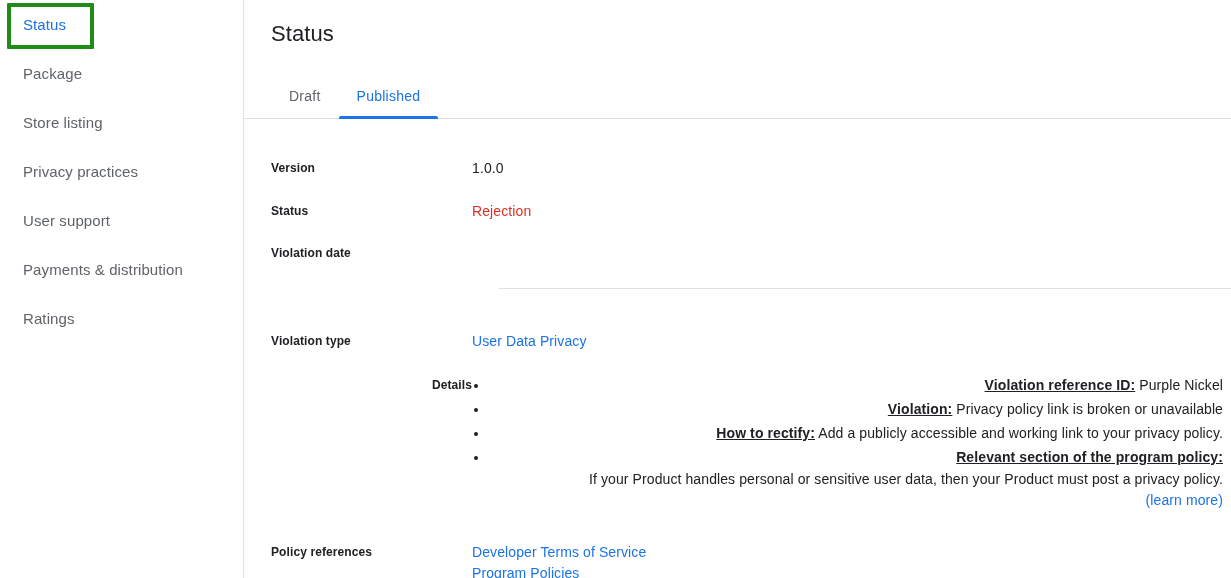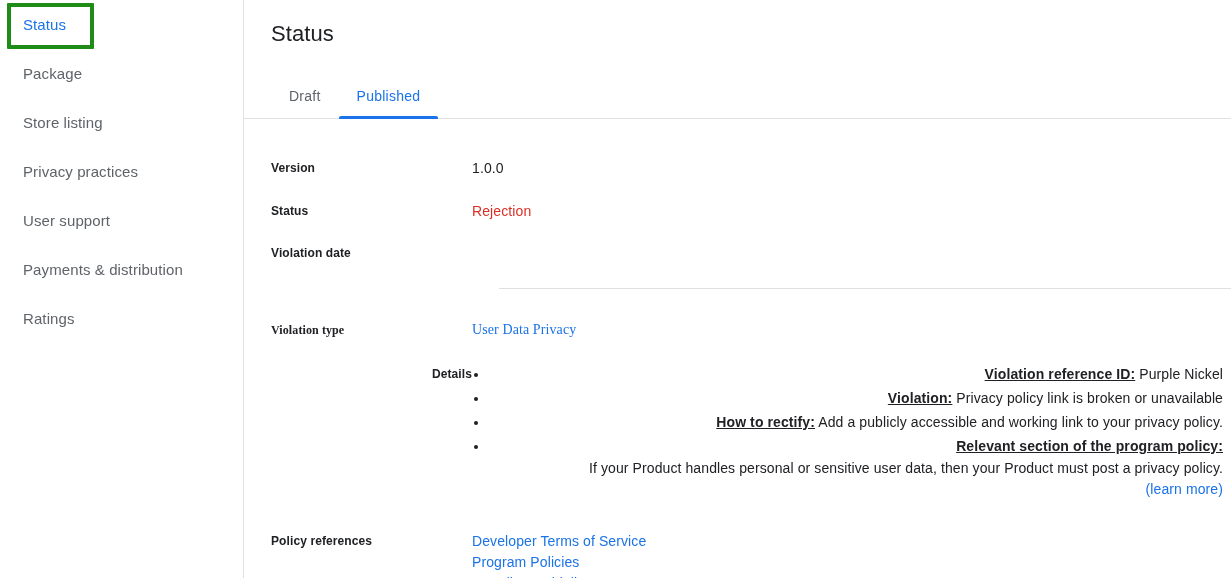--- a/index.html
+++ b/index.html
@@ -142,21 +142,21 @@
     font-size: 14px;
     color: #202124;
     line-height: 20px;
     letter-spacing: 0.1px;
     flex: 1;
     padding-right: 8px;
   }
   .row-version { margin-top: 39px; }
   .row-status  { margin-top: 23px; }
   .row-date    { margin-top: 22px; gap: 24px; }
-  .row-vtype   { margin-top: 31px; font-family: Liberation Serif, serif; }
+  .row-vtype   { margin-top: 42px; }
   .row-details { margin-top: 24px; text-align: right; }
   .row-policy  { margin-top: 28px; }
 
   .value-rejection { color: #d93025; }
 
   .link {
     color: #1a73e8;
     text-decoration: none;
     cursor: pointer;
   }

